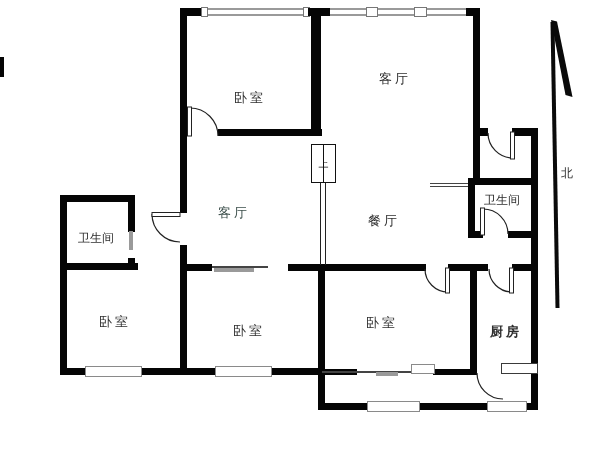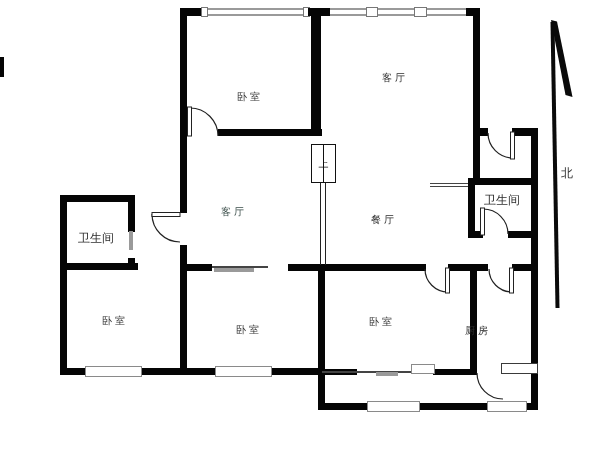--- a/index.html
+++ b/index.html
@@ -4,21 +4,21 @@
 <style>
   html,body{margin:0;padding:0;background:#ffffff;}
   #plan{position:relative;width:600px;height:450px;background:#ffffff;overflow:hidden;
         font-family:"Liberation Sans", sans-serif;}
   .wall{position:absolute;background:#050505;}
   .thinline{position:absolute;background:#444;}
   .win{position:absolute;background:#ffffff;border:1px solid #8a8a8a;box-sizing:border-box;}
   .winband{position:absolute;background:#ffffff;border-top:2px solid #9a9a9a;border-bottom:2px solid #9a9a9a;box-sizing:border-box;}
   .mullion{position:absolute;background:#ffffff;border:1px solid #777;box-sizing:border-box;}
   .graybar{position:absolute;background:#9a9a9a;}
-  .label{position:absolute;transform:translate(-50%,-50%);font-size:10px;color:#2e2e2e;
+  .label{position:absolute;transform:translate(-50%,-50%);font-size:13px;color:#2e2e2e;
          letter-spacing:3px;white-space:nowrap;line-height:1;}
   .label.tint{color:#3c4f4b;}
   .small{font-size:12px;letter-spacing:0;}
   #stairbox{position:absolute;left:311px;top:144px;width:25px;height:39px;background:#fff;
             border:1px solid #111;box-sizing:border-box;}
   #stairbox .mid{position:absolute;left:11px;top:0;width:1px;height:100%;background:#111;}
   #stairbox .glyph{position:absolute;left:50%;top:50%;transform:translate(-50%,-50%);
                    font-size:10px;color:#111;letter-spacing:0;}
   svg{position:absolute;left:0;top:0;}
 </style>
@@ -123,16 +123,16 @@
 
   <span class="label" style="left:250px;top:97px;">卧室</span>
   <span class="label" style="left:395px;top:78px;">客厅</span>
   <span class="label tint" style="left:234px;top:212px;">客厅</span>
   <span class="label" style="left:384px;top:220px;">餐厅</span>
   <span class="label small" style="left:96px;top:238px;">卫生间</span>
   <span class="label small" style="left:502px;top:200px;">卫生间</span>
   <span class="label" style="left:115px;top:321px;">卧室</span>
   <span class="label" style="left:249px;top:330px;">卧室</span>
   <span class="label" style="left:382px;top:322px;">卧室</span>
-  <span class="label" style="left:478px;top:331px;">厨房</span>
+  <span class="label" style="left:506px;top:331px;font-weight:bold;">厨房</span>
   <span class="label small" style="left:567px;top:173px;">北</span>
 
 </div>
 
 </body></html>

